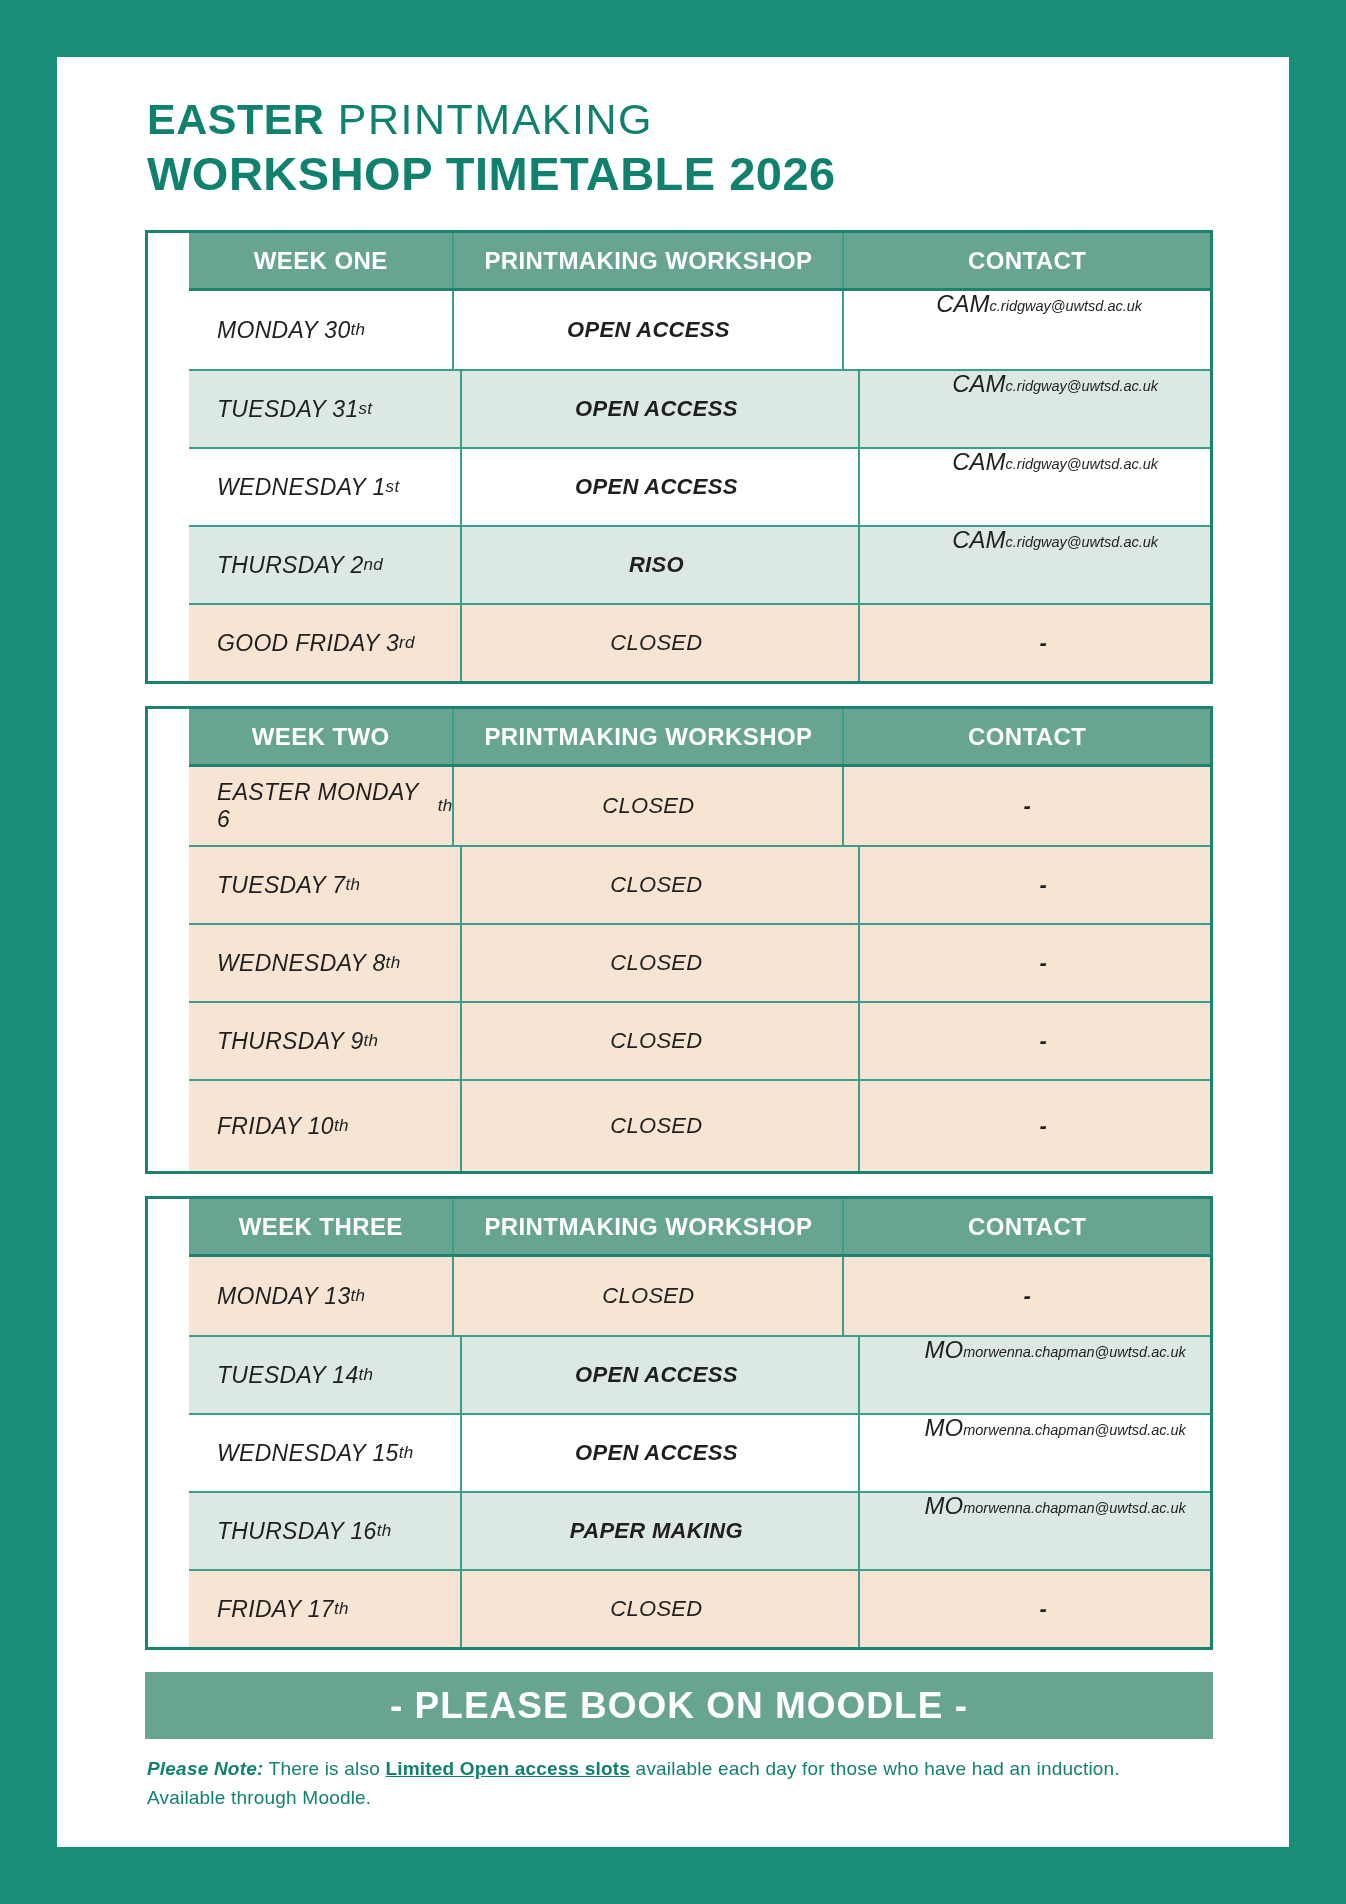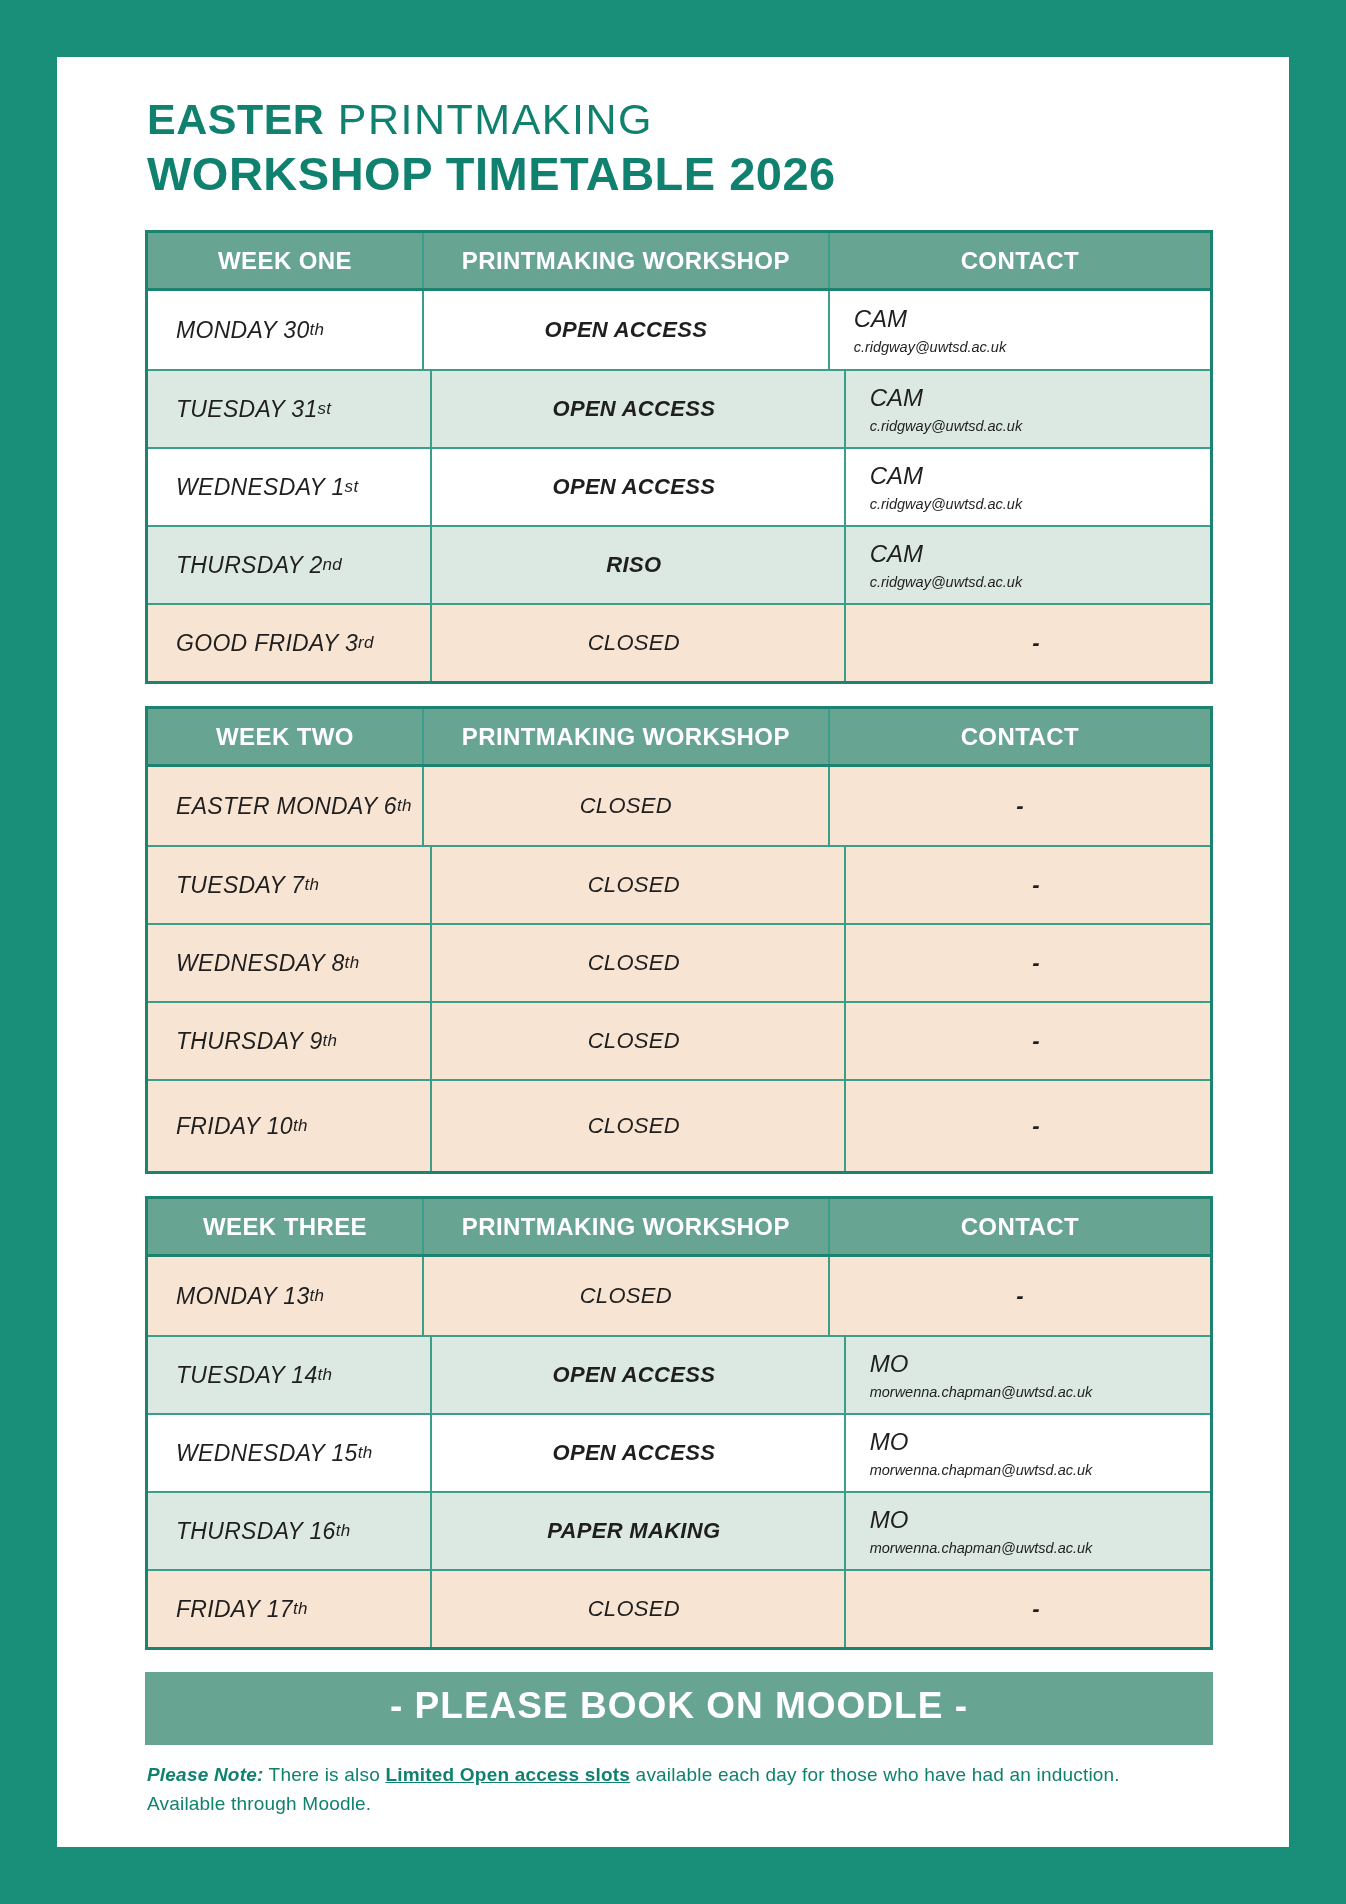--- a/index.html
+++ b/index.html
@@ -23,20 +23,21 @@
   .title .t1 { display: block; font-size: 43px; font-weight: 400; letter-spacing: 1.5px; }
   .title .t1 strong { font-weight: 800; letter-spacing: 0.5px; }
   .title .t2 { display: block; font-size: 47px; font-weight: 800; letter-spacing: 0.5px; margin-top: 6px; }
 
   
   .tables-wrap { width: 1068px; }
   .timetable {
     border: 3px solid var(--outer_border, #1b836f);
     margin-bottom: 22px;
     background: #fff;
+    padding-left: 41px;
   }
   .thead {
     display: grid; grid-template-columns: 25.8% 38.2% 36%;
     background: var(--header_bg, #68a492);
     border-bottom: 3px solid var(--outer_border, #1b836f);
   }
   .th {
     color: #ffffff; font-weight: 700; font-size: 24px; letter-spacing: 0.4px;
     text-align: center; padding: 14px 4px 13px 4px;
   }
@@ -50,35 +51,35 @@
   .row + .row { border-top: 2px solid var(--border, #3a9e8a); gap: 8px; }
   .cell { display: flex; align-items: center; color: var(--text, #1f1f1f); font-style: italic; }
   .cell + .cell { border-left: 2px solid var(--border, #3a9e8a); }
 
   .day { padding-left: 28px; font-size: 23px; letter-spacing: 0.3px; }
   .day .ord { font-size: 17px; }
 
   .workshop { justify-content: center; text-align: center; font-size: 22px; letter-spacing: 0.3px; }
   .workshop.bold { font-weight: 700; }
 
-  .contact { flex-direction: column; align-items: flex-start; justify-content: center; padding-left: 24px; }
+  .contact { flex-direction: row; align-items: flex-start; justify-content: center; padding-left: 24px; }
   .contact .cname { font-size: 24px; line-height: 1.1; }
   .contact .cemail { font-size: 14.5px; margin-top: 7px; }
   .contact.dash { flex-direction: row; align-items: center; justify-content: center; padding-left: 0; font-size: 22px; font-weight: 700; }
 
   .bg-white { background: #ffffff; }
   .bg-mint  { background: var(--mint, #dce8e2); }
   .bg-peach { background: var(--peach, #f8e4d3); }
 
   
   .banner {
     width: 1068px; margin-top: 16px;
     background: var(--banner_bg, #68a492);
     color: #ffffff; font-weight: 800; font-size: 37px; letter-spacing: 1px;
-    text-align: center; padding: 13px 0 18px 0;
+    text-align: center; padding: 13px 0 12px 0;
   }
 
   
   .note {
     margin: 16px 0 0 2px; max-width: 1020px;
     color: var(--title, #10816f);
     font-size: 19px; line-height: 1.5; letter-spacing: 0.2px;
   }
   .note .np { font-weight: 800; font-style: italic; }
   .note .ne { font-weight: 800; text-decoration: underline; }

